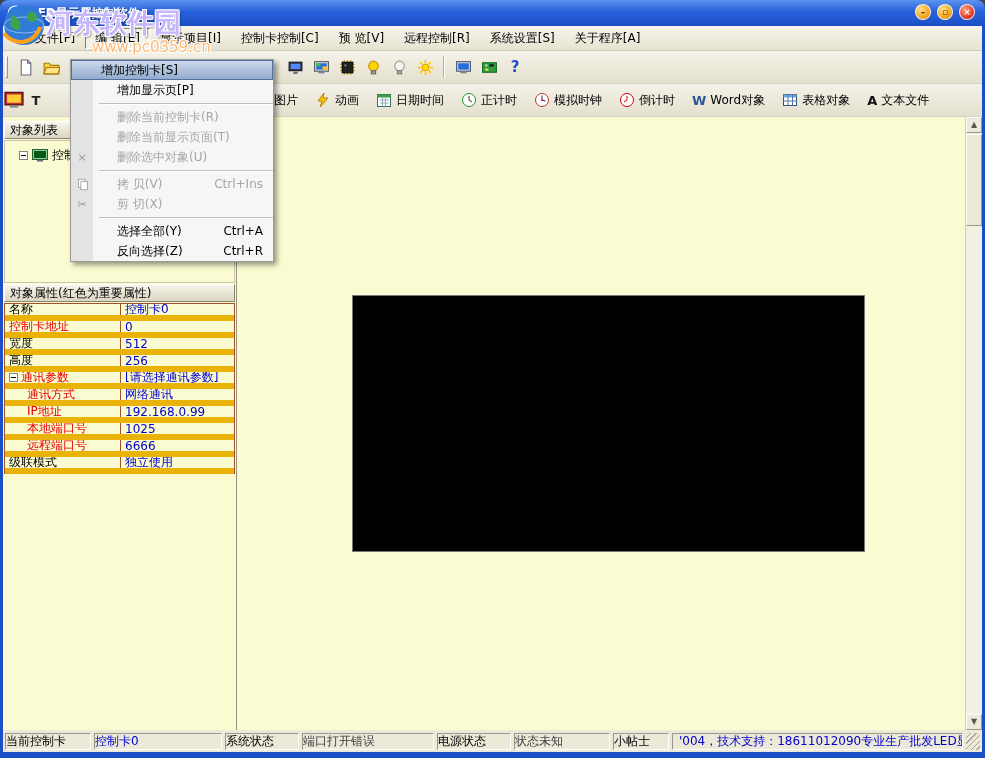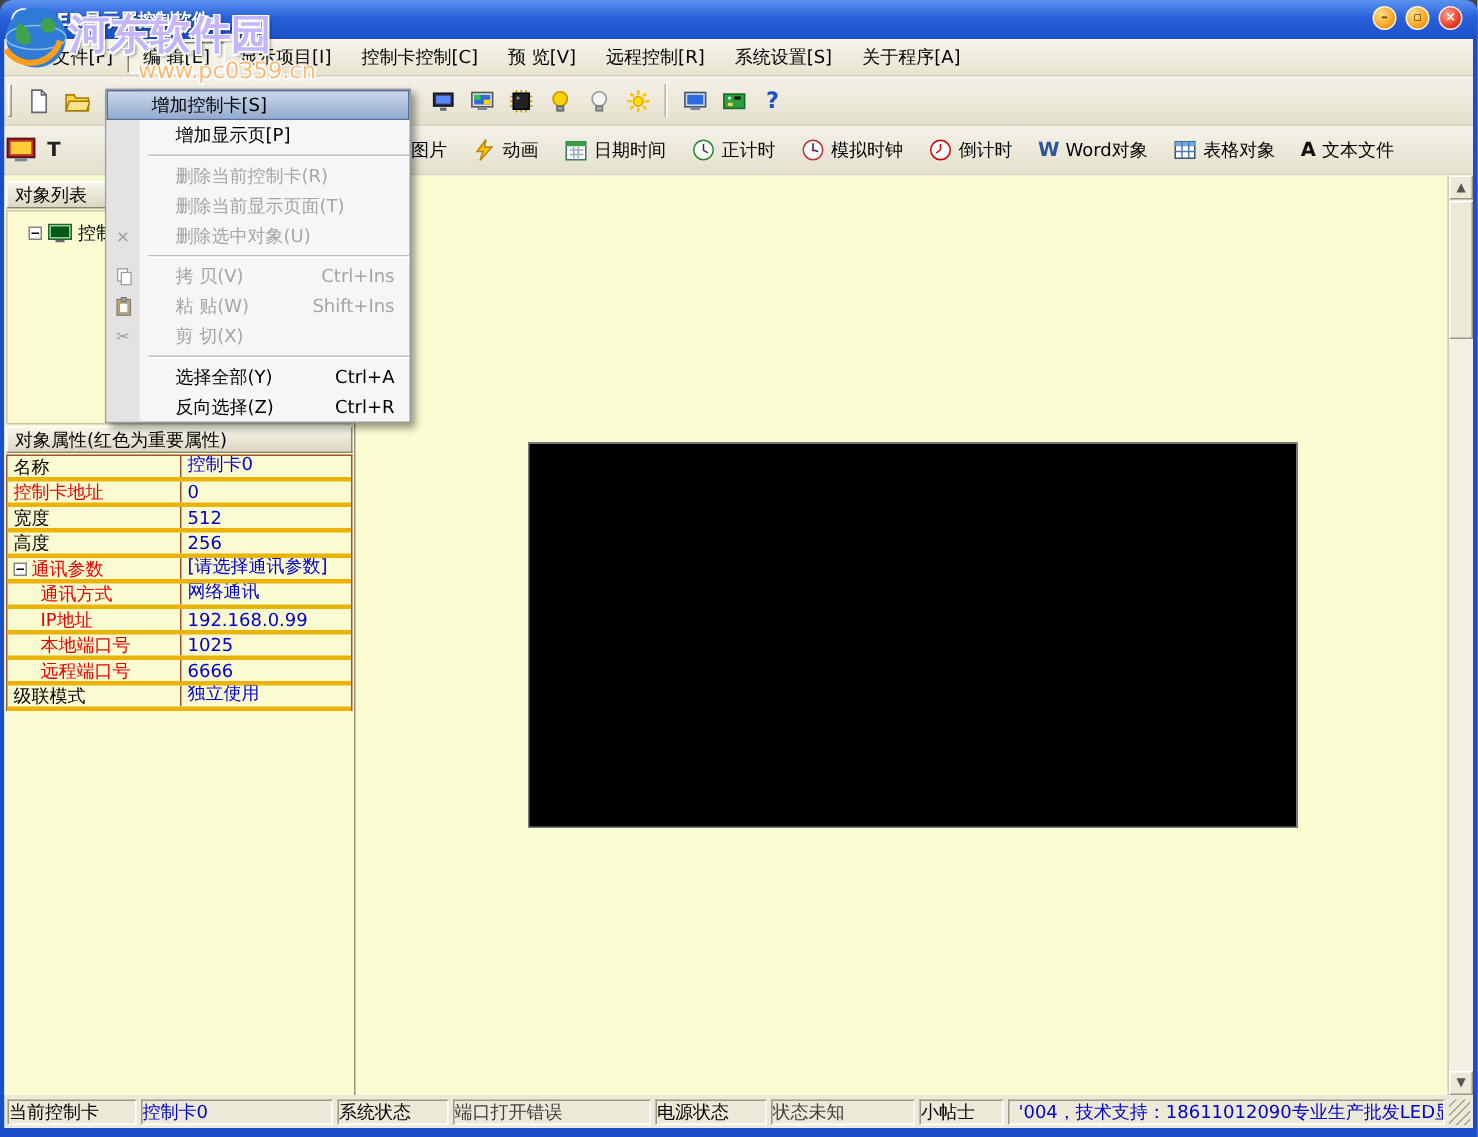--- a/index.html
+++ b/index.html
@@ -48,21 +48,21 @@
 .bar-list{top:4px}
 .bar-props{top:167px}
 .tree{position:absolute;left:1px;top:23px;width:231px;height:143px;border:1px solid #C9C5AB;background:#FBFBD2;padding:6px 0 0 14px}
 .tnode{display:flex;align-items:center;gap:4px}
 .expbox{width:9px;height:9px;border:1px solid #848484;background:#fff;position:relative;flex:0 0 auto}
 .expbox::after{content:"";position:absolute;left:1px;top:3px;width:5px;height:1px;background:#000}
 .tnode svg{width:16px;height:13px}
 
 
 .pgrid{position:absolute;left:1px;top:186px;width:231px;border:1px solid #A0522D;border-bottom:none;background:#FBFBD2}
-.prow{display:flex;height:17px;border-bottom:3px solid #eab308;align-items:flex-end;overflow:hidden}
+.prow{display:flex;height:17px;border-bottom:6px solid #eab308;align-items:center;overflow:hidden}
 .pname{width:116px;height:100%;border-right:1px solid #A0522D;padding-left:4px;display:flex;align-items:center;gap:3px;white-space:nowrap;overflow:hidden}
 .pname.red{color:#E80000}
 .pname.ind{padding-left:22px}
 .pvalue{flex:1;color:#0000CC;padding-left:4px;white-space:nowrap;overflow:hidden}
 
 
 .main-area{position:absolute;left:235px;top:0;width:727px;height:613px;background:#FBFBD2}
 .preview{position:absolute;left:114px;top:178px;width:513px;height:257px;background:#000;border:1px solid #787878}
 
 
@@ -444,31 +444,20 @@
         <span class="gic">
             <svg viewBox="0 0 16 16">
               <rect x="3" y="1.5" width="8" height="10" fill="#fff" stroke="#999"></rect>
               <rect x="6" y="4.5" width="8" height="10" fill="#fff" stroke="#999"></rect>
             </svg>
           </span>
         <span class="lab">拷 贝(V)</span>
         <span class="sc">Ctrl+Ins</span>
       </div>
       <div class="mitem disabled">
-        <span class="gic">
-            <svg viewBox="0 0 16 16">
-              <rect x="2.5" y="2" width="11" height="13" fill="#C9A96A" stroke="#877"></rect>
-              <rect x="6" y="0.5" width="4" height="3" fill="#AAA" stroke="#777"></rect>
-              <rect x="4.5" y="5" width="7" height="8" fill="#fff" stroke="#999"></rect>
-            </svg>
-          </span>
-        <span class="lab">粘 贴(W)</span>
-        <span class="sc">Shift+Ins</span>
-      </div>
-      <div class="mitem disabled">
         <span class="gic">✂</span>
         <span class="lab">剪 切(X)</span>
         <span class="sc"></span>
       </div>
       <div class="msep">
           <i></i>
         </div>
       <div class="mitem">
         <span class="gic"></span>
         <span class="lab">选择全部(Y)</span>

